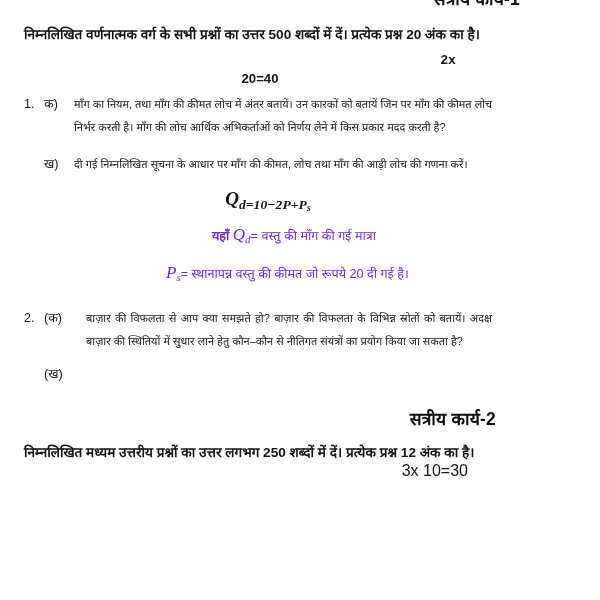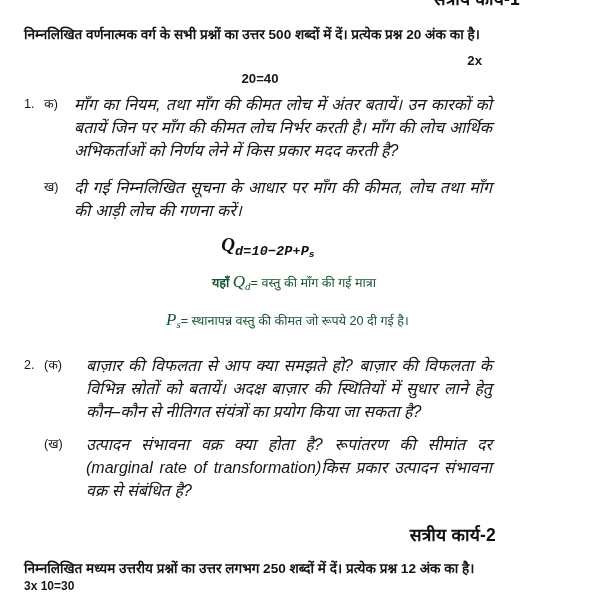--- a/index.html
+++ b/index.html
@@ -55,36 +55,37 @@
     line-height: 17px;
     color: #131313;
     white-space: nowrap;
   }
   .marks-row {
     position: relative;
     height: 17px;
   }
   .marks-right {
     position: absolute;
-    right: 14px;
+    right: 40px;
     top: 0;
     font-size: 13.2px;
     font-weight: 700;
+    font-family: Liberation Mono, monospace;
   }
   .marks-left {
     font-size: 13.2px;
     font-weight: 700;
     line-height: 17px;
     text-align: center;
   }
   .marks-right-only {
-    text-align: left;
+    text-align: right;
     padding-right: 28px;
-    font-size: 12px;
-    font-weight: 700;
+    font-size: 16px;
+    font-weight: 400;
     line-height: 19px;
   }
 
   
   .qblock {
     display: flex;
     align-items: flex-start;
   }
   .q-num {
     width: 20px;
@@ -96,26 +97,25 @@
   .q-label {
     flex: 0 0 auto;
     font-size: 12.6px;
     line-height: 23px;
     padding-right: 8px;
   }
   .q-label.w-sub   { width: 22px; }
   .q-label.w-subp  { width: 34px; }
   .q-body {
     flex: 1 1 auto;
-    font-size: 16px;
+    font-size: 11px;
     line-height: 23px;
     text-align: justify;
     text-align-last: left;
     padding-right: 4px;
-    font-style: italic;
   }
 
   .spacer-6  { height: 6px; }
   .spacer-10 { height: 10px; }
   .spacer-14 { height: 14px; }
   .spacer-18 { height: 18px; }
 
   
   .formula-line {
     text-align: center;
@@ -125,31 +125,30 @@
     font-family: "Liberation Serif", "DejaVu Serif", serif;
     font-weight: 700;
     font-style: italic;
     font-size: 19px;
     color: #101010;
   }
   .formula-line .sub {
     font-size: 13.5px;
     vertical-align: -0.28em;
     letter-spacing: 0.1px;
-    font-family: Liberation Mono, monospace;
   }
   .formula-line .sub .ss {
     font-size: 9.5px;
     vertical-align: -0.25em;
   }
 
   .defline {
     font-size: 12.6px;
     line-height: 23px;
-    color: #14532d;
+    color: #6d28d9;
   }
   .defline.d1 { padding-left: 188px; margin-top: 6px; }
   .defline.d2 { padding-left: 218px; margin-top: 10px; }
   .defline.d3 { padding-left: 142px; margin-top: 10px; }
 
   .mathvar {
     font-family: "Liberation Serif", "DejaVu Serif", serif;
     font-style: italic;
     font-size: 17px;
   }
@@ -224,21 +223,20 @@
     <div class="q-num">2.</div>
     <div class="q-label w-subp">(क)</div>
     <div class="q-body">बाज़ार की विफलता से आप क्या समझते हो? बाज़ार की विफलता के विभिन्न स्रोतों को बतायें। अदक्ष बाज़ार  की स्थितियों में सुधार लाने हेतु कौन–कौन से नीतिगत संयंत्रों का प्रयोग किया जा सकता है?</div>
   </div>
 
   <div class="spacer-10"></div>
 
   <div class="qblock">
     <div class="q-num"></div>
     <div class="q-label w-subp">(ख)</div>
-    <div class="q-body">उत्पादन संभावना वक्र क्या होता है? रूपांतरण की सीमांत दर (marginal rate of transformation)किस प्रकार उत्पादन संभावना वक्र से संबंधित है?</div>
   </div>
 
   <div class="section-heading heading-bottom">सत्रीय कार्य-2</div>
 
   <div class="spacer-14"></div>
 
   <div class="instruction">निम्नलिखित मध्यम उत्तरीय प्रश्नों का उत्तर लगभग 250 शब्दों में दें। प्रत्येक प्रश्न 12 अंक का है।</div>
 
   <div class="marks-right-only">3x 10=30</div>
 

